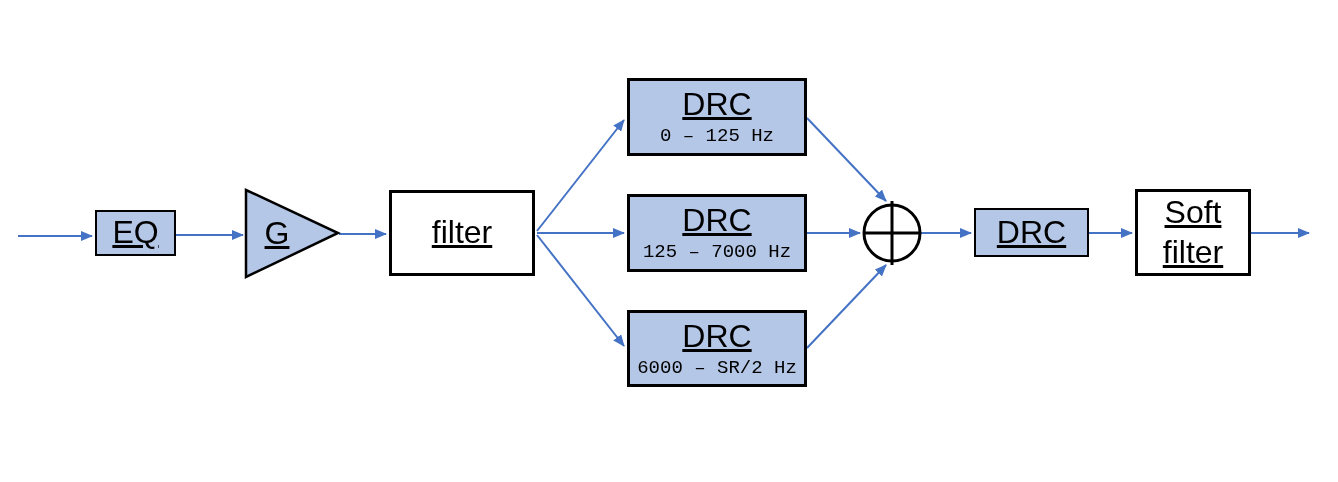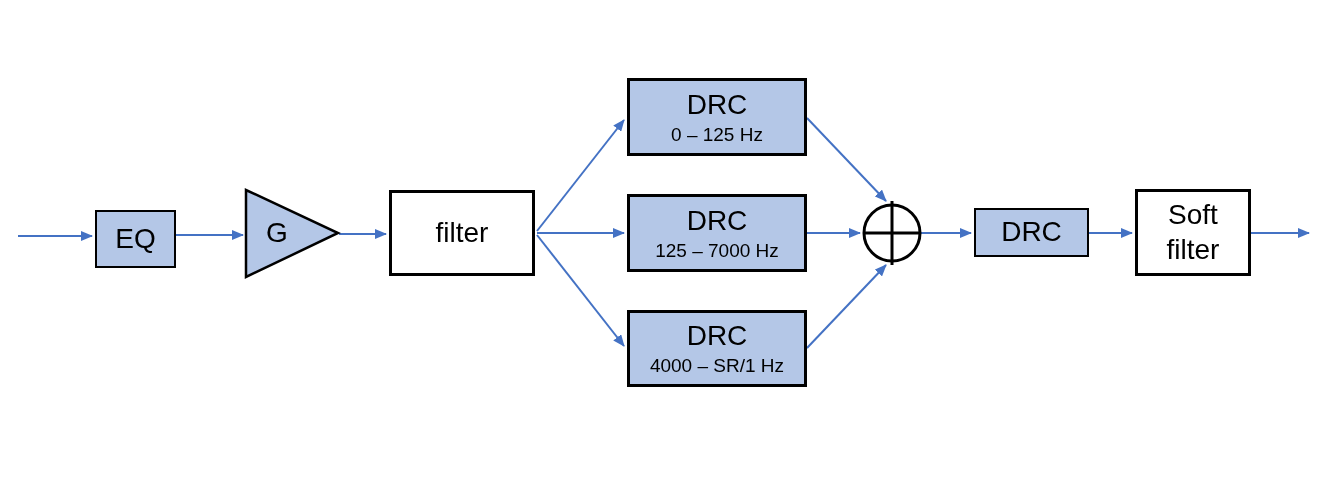--- a/index.html
+++ b/index.html
@@ -35,24 +35,24 @@
     flex-direction: column;
     align-items: center;
     justify-content: center;
     text-align: center;
     line-height: 1.22;
   }
   .filled { background: var(--block-fill); border: 2px solid var(--block-border); }
   .thick  { border-width: 3px; }
   .outlined { background: var(--bg); border: 3px solid var(--block-border); }
 
-  .t24 { font-size: 28px; }
-  .t19 { font-size: 19px; }
+  .t24 { font-size: 32px; text-decoration: underline; }
+  .t19 { font-size: 19px; font-family: Liberation Mono, monospace; }
 
-  .eq        { left: 95px;  top: 210px; width: 81px;  height: 58px; }
+  .eq        { left: 95px;  top: 210px; width: 81px;  height: 46px; }
   .gain-lbl  { left: 246px; top: 190px; width: 62px;  height: 87px;
                background: transparent; border: none; }
   .crossover { left: 389px; top: 190px; width: 146px; height: 86px; }
   .drc-low   { left: 627px; top: 78px;  width: 180px; height: 78px; }
   .drc-mid   { left: 627px; top: 194px; width: 180px; height: 78px; }
   .drc-high  { left: 627px; top: 310px; width: 180px; height: 77px; }
   .drc-post  { left: 974px; top: 208px; width: 115px; height: 49px; }
   .clipper   { left: 1135px; top: 189px; width: 116px; height: 87px; }
 
   .band { margin-top: 1px; }
@@ -111,21 +111,21 @@
     <span class="t19 band">0 – 125 Hz</span>
   </div>
 
   <div class="block filled thick drc-mid">
     <span class="t24">DRC</span>
     <span class="t19 band">125 – 7000 Hz</span>
   </div>
 
   <div class="block filled thick drc-high">
     <span class="t24">DRC</span>
-    <span class="t19 band">4000 – SR/1 Hz</span>
+    <span class="t19 band">6000 – SR/2 Hz</span>
   </div>
 
   <div class="block filled drc-post t24">
     <span>DRC</span>
   </div>
 
   <div class="block outlined clipper t24">
     <span>Soft</span>
     <span>filter</span>
   </div>

